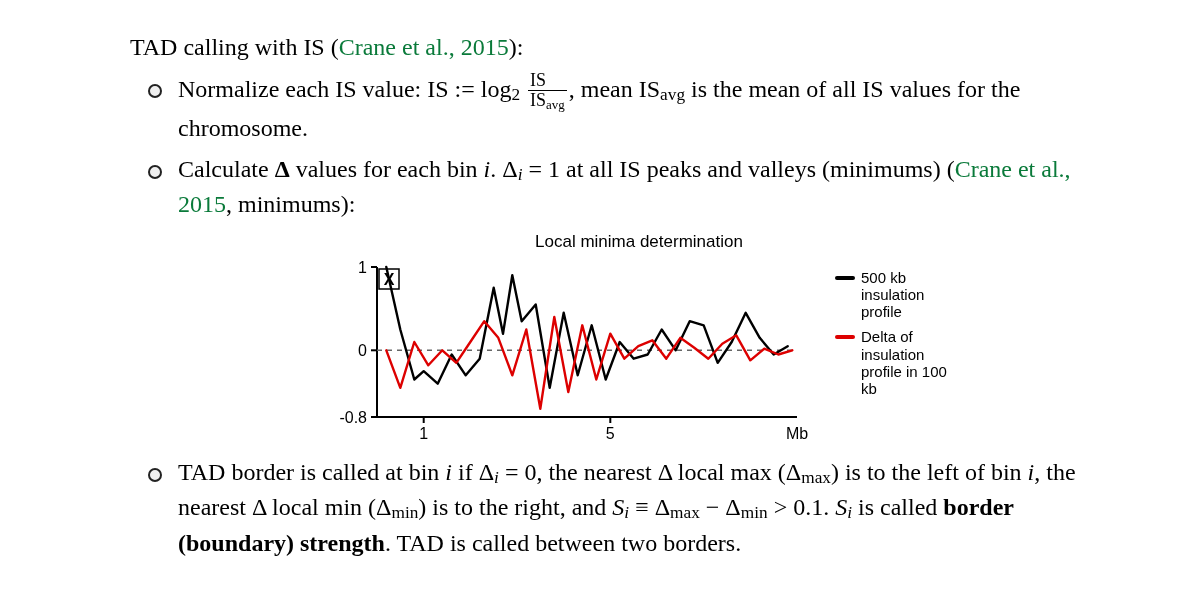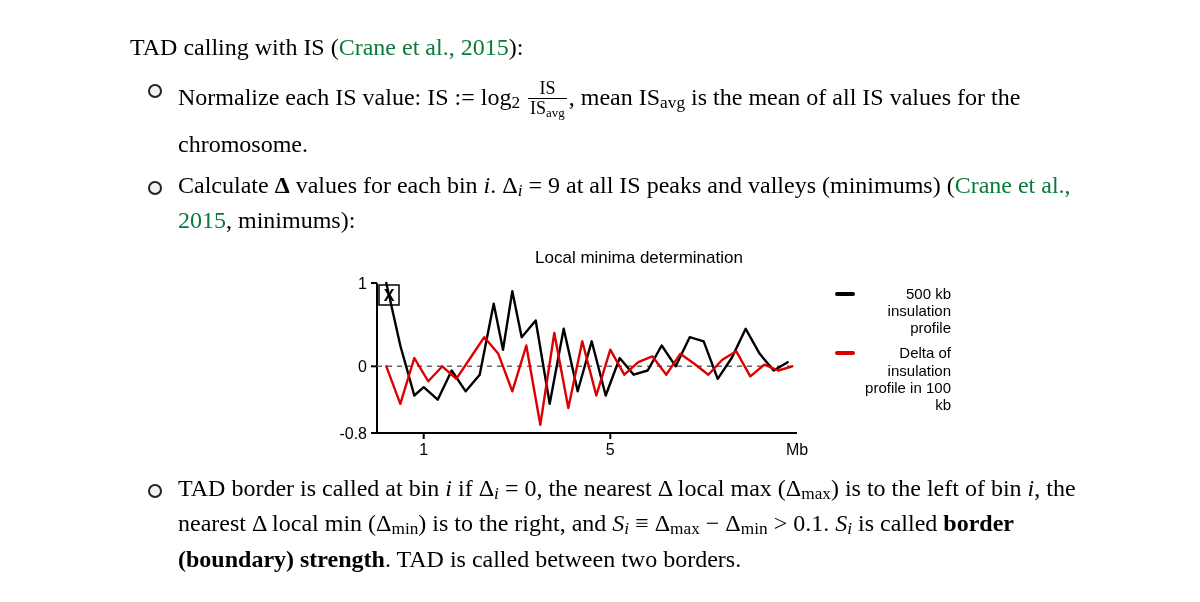--- a/index.html
+++ b/index.html
@@ -40,24 +40,24 @@
     width: 10px;
     height: 10px;
     border-radius: 50%;
     border: 2.2px solid #222;
     background: #f0f0f0;
     display: inline-block;
   }
   .frac {
     display: inline-block;
     vertical-align: middle;
-    text-align: center;
+    text-align: left;
     font-size: 0.75em;
     line-height: 1.05;
-    margin: 8px 2px;
+    margin: 0 2px;
   }
   .frac .num {
     display: block;
     padding: 0 2px;
   }
   .frac .den {
     display: block;
     border-top: 1.5px solid #000;
     padding: 0 2px;
   }
@@ -89,21 +89,20 @@
     gap: 8px;
   }
   .chart-svg {
     font-family: Helvetica, Arial, sans-serif;
   }
   .legend {
     font-family: Helvetica, Arial, sans-serif;
     font-size: 15px;
     color: #000;
     margin-top: 12px;
-    text-align: right;
   }
   .legend-row {
     display: flex;
     align-items: flex-start;
     gap: 6px;
     margin-bottom: 8px;
   }
   .legend-swatch {
     width: 20px;
     height: 4px;
@@ -131,21 +130,21 @@
 
     <li>
       <span>Normalize each IS value: IS := log</span><span class="sub">2</span>
       <span class="frac">
         <span class="num">IS</span>
         <span class="den"><span>IS</span><span class="sub">avg</span></span>
       </span><span>, mean IS</span><span class="sub">avg</span><span> is the mean of all IS values for the chromosome.</span>
     </li>
 
     <li>
-      <span>Calculate </span><span class="bold">Δ</span><span> values for each bin </span><span class="ital">i</span><span>. Δ</span><span class="sub ital">i</span><span> = 9 at all IS peaks and valleys (minimums) (</span><span class="ref">Crane et al., 2015</span><span>, minimums):</span>
+      <span>Calculate </span><span class="bold">Δ</span><span> values for each bin </span><span class="ital">i</span><span>. Δ</span><span class="sub ital">i</span><span> = 1 at all IS peaks and valleys (minimums) (</span><span class="ref">Crane et al., 2015</span><span>, minimums):</span>
 
       <div class="chart-wrap">
         <div class="chart-title">Local minima determination</div>
         <div class="chart-area">
           <svg class="chart-svg" width="500" height="190" viewBox="0 0 500 190">
 
             <line x1="50" y1="10" x2="50" y2="160" stroke="#000" stroke-width="2"></line>
             <line x1="50" y1="160" x2="470" y2="160" stroke="#000" stroke-width="2"></line>
 
             <line x1="44" y1="10" x2="50" y2="10" stroke="#000" stroke-width="2"></line>

